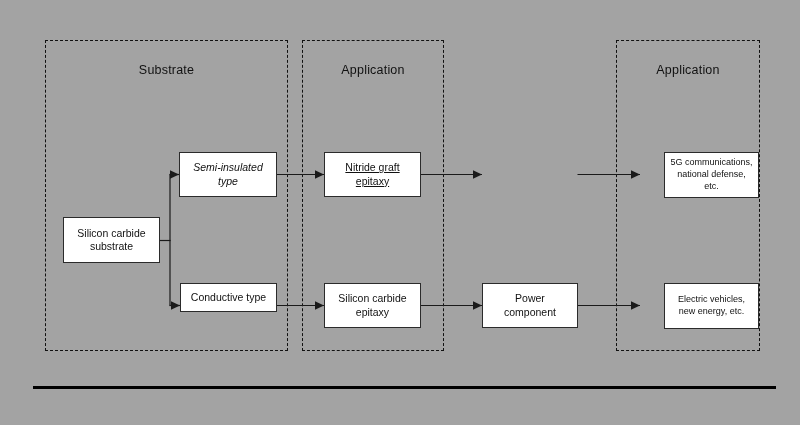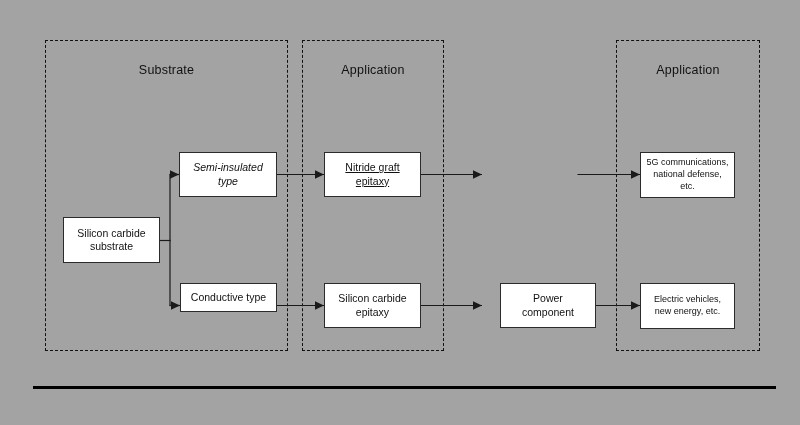--- a/index.html
+++ b/index.html
@@ -44,28 +44,28 @@
     display: flex;
     align-items: center;
     justify-content: center;
     text-align: center;
     font-size: 10.5px;
     line-height: 1.25;
     color: #111111;
     white-space: pre-line;
     padding: 1px 2px;
   }
-  .node.small { font-size: 9px; line-height: 1.3; padding: 18px 1px; }
+  .node.small { font-size: 9px; line-height: 1.3; padding: 18px 1px; margin-left: 24px; }
   .n-root        { left: 63px;  top: 217px; width: 97px; height: 46px; }
   .n-semi        { left: 179px; top: 152px; width: 98px; height: 45px; font-style: italic; }
   .n-conductive  { left: 180px; top: 283px; width: 97px; height: 29px; }
   .n-nitride     { left: 324px; top: 152px; width: 97px; height: 45px; text-decoration: underline; }
   .n-sic-epitaxy { left: 324px; top: 283px; width: 97px; height: 45px; }
   .n-rf          { left: 482px; top: 152px; width: 96px; height: 45px; }
-  .n-power       { left: 482px; top: 283px; width: 96px; height: 45px; margin-left: 18px; }
+  .n-power       { left: 482px; top: 283px; width: 96px; height: 45px; }
   .n-app-5g      { left: 640px; top: 152px; width: 95px; height: 46px; }
   .n-app-ev      { left: 640px; top: 283px; width: 95px; height: 46px; }
   .arrow-layer {
     position: absolute;
     left: 0;
     top: 0;
     width: 800px;
     height: 425px;
     pointer-events: none;
   }

